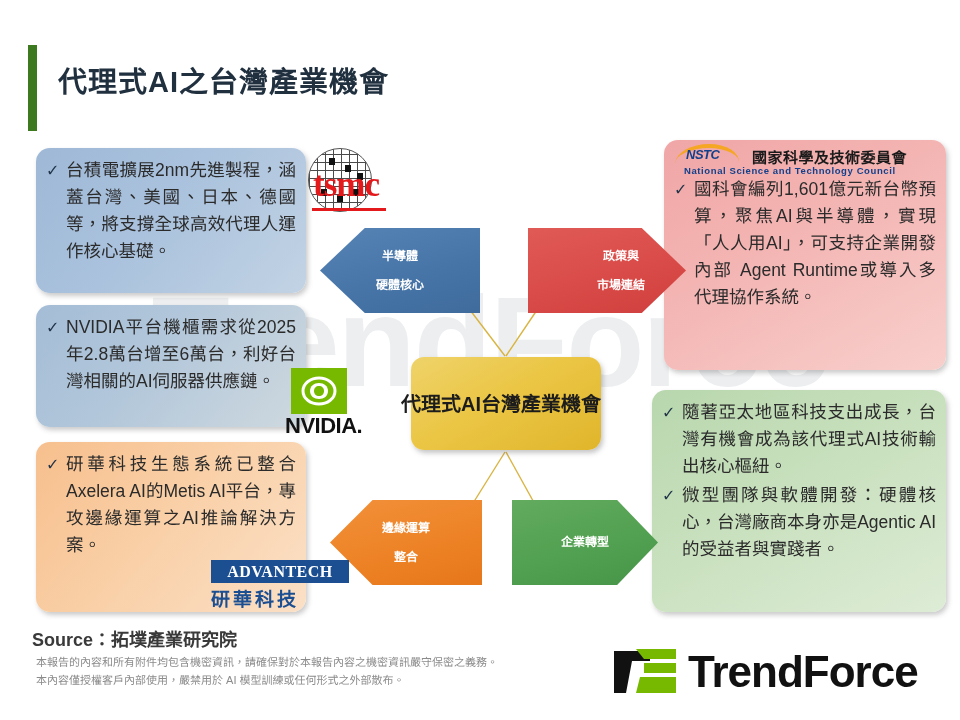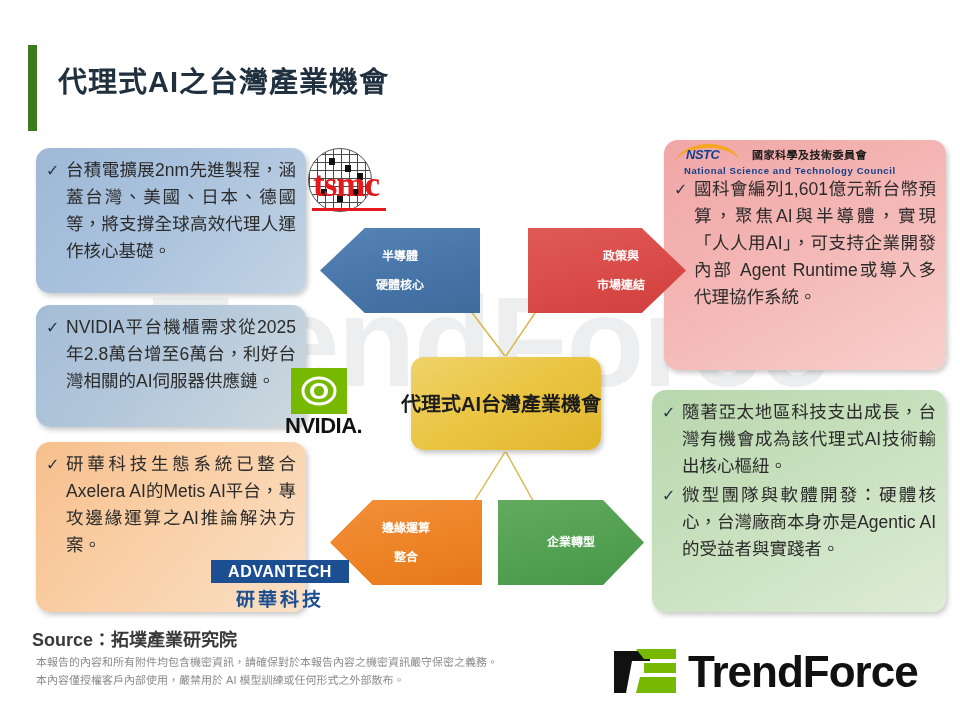--- a/index.html
+++ b/index.html
@@ -200,44 +200,44 @@
     font-family: "Liberation Sans", sans-serif;
   }
 
   
   #advantech-logo { left: 211px; top: 560px; width: 138px; height: 50px; }
   .adv-bar {
     position: absolute; left: 0; top: 0; width: 138px; height: 23px;
     background: #1b4f92;
     color: #ffffff; font-size: 16px; font-weight: bold;
     letter-spacing: 0.5px; text-align: center; line-height: 23px;
-    font-family: Liberation Sans, sans-serif;
+    font-family: Liberation Serif, serif;
   }
   .adv-cn {
     position: absolute; left: 0; top: 24px; width: 138px;
-    text-align: center; color: #1b4f92;
+    color: #1b4f92;
     font-size: 19px; font-weight: bold; letter-spacing: 3px;
   }
 
   
   #nstc-logo { left: 676px; top: 143px; width: 262px; height: 33px; }
   .nstc-swoosh {
     position: absolute; left: 0px; top: 1px; width: 64px; height: 15px;
     border-top: 4px solid #f5a623;
     border-radius: 50% / 100% 100% 0 0;
     transform: skewX(-6deg);
   }
   .nstc-abbr {
     position: absolute; left: 10px; top: 4px;
     font-size: 13px; font-weight: bold; color: #12408c;
     font-style: italic; letter-spacing: -0.5px;
   }
   .nstc-cn {
     position: absolute; left: 76px; top: 3px;
-    font-size: 11px; font-weight: bold; color: #1a1a1a; letter-spacing: 0.5px;
+    font-size: 15px; font-weight: bold; color: #1a1a1a; letter-spacing: 0.5px;
   }
   .nstc-en {
     position: absolute; left: 8px; top: 22px;
     font-size: 9.5px; font-weight: bold; color: #12408c; letter-spacing: 0.6px;
   }
 
   
   .source {
     position: absolute; left: 32px; top: 625px;
     font-size: 18px; font-weight: bold; color: #3a3a3a;
@@ -336,21 +336,21 @@
     </div>
   </div>
 
   <div class="arrow arrow-left ar-orange" style="left:330px; top:500px; width:152px; height:85px;">
     <div>
       <span>邊緣運算</span>
       <span>整合</span>
     </div>
   </div>
 
-  <div class="arrow arrow-right ar-green" style="left:498px; top:500px; width:146px; height:85px;">
+  <div class="arrow arrow-right ar-green" style="left:512px; top:500px; width:146px; height:85px;">
     <div>
       <span>企業轉型</span>
     </div>
   </div>
 
   <div class="hub">
     <span>代理式AI</span>
     <span>台灣產業機會</span>
   </div>
 

